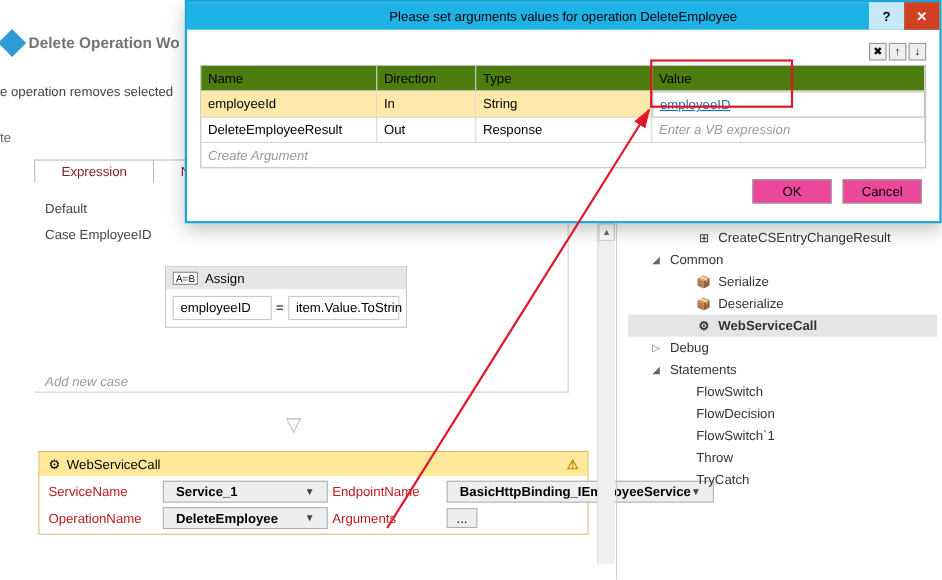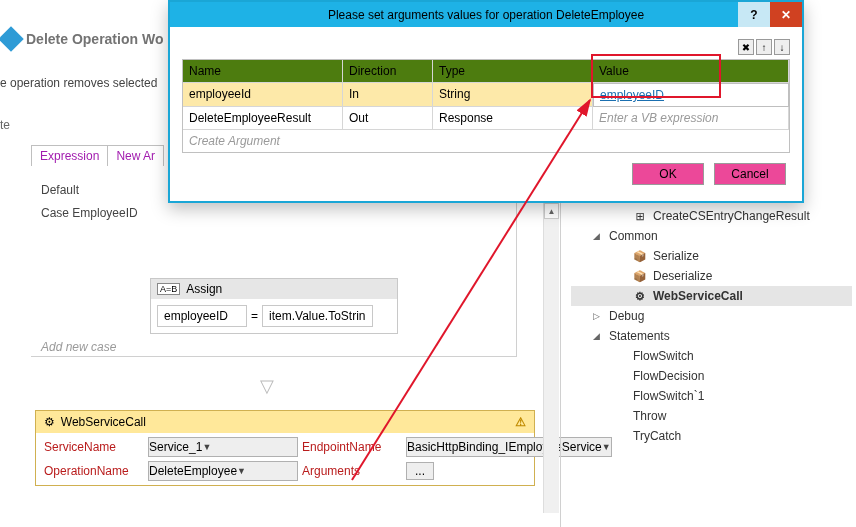--- a/index.html
+++ b/index.html
@@ -6,55 +6,55 @@
   body { margin: 0; background: #fff; width: 856px; height: 527px; position: relative; overflow: hidden; }
 
   
   .bg-header { position: absolute; left: 0; top: 30px; display: flex; align-items: center; gap: 6px; }
   .bg-header .blue-diamond { width: 18px; height: 18px; background: #2e9bd6; transform: rotate(45deg); margin-left: 2px; }
   .bg-title { font-size: 14px; font-weight: 700; color: #737373; }
   .bg-sub { position: absolute; left: 0; top: 76px; color: #444; }
   .bg-delete { position: absolute; left: 0; top: 118px; color: #666; }
 
   .tabs { position: absolute; left: 31px; top: 145px; display: flex; }
-  .tab { border: 1px solid #bfbfbf; border-bottom: none; padding: 3px 8px; background: #fff; color: #a21caf; }
+  .tab { border: 1px solid #bfbfbf; border-bottom: none; padding: 3px 24px; background: #fff; color: #7f1d1d; }
   .tab + .tab { border-left: none; }
 
   .default-lbl { position: absolute; left: 41px; top: 183px; color: #444; }
   .case-lbl { position: absolute; left: 41px; top: 206px; color: #444; }
 
   .case-body { position: absolute; left: 31px; top: 197px; width: 486px; height: 160px; border-right: 1px solid #d0d0d0; border-bottom: 1px solid #d0d0d0; }
-  .assign-box { position: absolute; left: 150px; top: 242px; width: 248px; border: 1px solid #c8c8c8; margin-top: 36px; }
+  .assign-box { position: absolute; left: 150px; top: 242px; width: 220px; border: 1px solid #c8c8c8; }
   .assign-title { background: #e6e6e6; padding: 3px 6px; display: flex; align-items: center; gap: 6px; }
   .assign-title .ab { font-size: 9px; border: 1px solid #888; padding: 0 2px; background: #fff; }
   .assign-row { display: flex; align-items: center; padding: 6px; gap: 4px; }
   .slot { border: 1px solid #c8c8c8; padding: 3px 6px; background: #fff; min-width: 90px; }
   .addcase { position: absolute; left: 41px; top: 340px; color: #9a9a9a; font-style: italic; }
   .down-chevron { position: absolute; left: 260px; top: 375px; color: #bbb; font-size: 18px; }
 
   .wsc { position: absolute; left: 35px; top: 410px; width: 500px; border: 1px solid #d0b050; }
   .wsc-title { background: #ffe89a; padding: 4px 8px; display: flex; align-items: center; gap: 6px; }
   .warn { color: #c08a00; font-weight: bold; margin-left: auto; }
   .wsc-grid { display: grid; grid-template-columns: 100px 150px 100px 1fr; padding: 4px 8px; gap: 4px; align-items: center; background: #fff; }
   .wsc-grid .lbl { color: #b91c1c; }
-  .combo { border: 1px solid #b0b0b0; background: #eee; padding: 2px 0; display: flex; align-items: center; }
+  .combo { border: 1px solid #b0b0b0; background: #eee; padding: 2px 11px; display: flex; justify-content: space-between; align-items: center; font-weight: bold; }
   .combo .drop { font-size: 9px; color: #444; }
   .dots-btn { border: 1px solid #b0b0b0; background: #eee; width: 28px; text-align: center; padding: 1px 0; }
 
   
   .tree { position: absolute; left: 560px; top: 200px; right: 0; bottom: 0; border-left: 1px solid #d0d0d0; padding: 6px 4px 6px 10px; overflow: hidden; }
   .tree-item { display: flex; align-items: center; gap: 6px; padding: 3px 4px; color: #333; }
   .tree-item.sel { background: #e5e5e5; font-weight: 700; }
   .tree-item .exp { width: 10px; color: #666; font-size: 9px; }
   .tree-item .icon { width: 14px; height: 14px; display: inline-flex; align-items: center; justify-content: center; font-size: 11px; }
   .indent1 { padding-left: 22px; }
   .indent2 { padding-left: 46px; }
 
   
-  .dialog { position: absolute; left: 168px; top: 0; width: 636px; border: 2px solid #1aa6d6; background: #fff; z-index: 10; box-shadow: 0 6px 16px rgba(0,0,0,0.25); }
+  .dialog { position: absolute; left: 168px; top: 0; width: 688px; border: 2px solid #1aa6d6; background: #fff; z-index: 10; box-shadow: 0 6px 16px rgba(0,0,0,0.25); }
   .dialog-title { background: #1eb2e6; color: #000; font-size: 13px; padding: 5px 0; text-align: center; position: relative; }
   .dlg-ctrls { position: absolute; right: 0; top: 0; display: flex; height: 100%; }
   .dlg-ctrls .ctl { width: 32px; display: flex; align-items: center; justify-content: center; font-weight: bold; }
   .ctl.help { background: #c7e8f5; }
   .ctl.close { background: #d04121; color: #fff; }
 
   .dlg-body { padding: 12px; }
   .toolbar { display: flex; justify-content: flex-end; gap: 2px; margin-bottom: 4px;}
   .tb-btn { width: 16px; height: 16px; border: 1px solid #999; background: #eee; display: flex; align-items: center; justify-content: center; font-size: 10px; }
 

